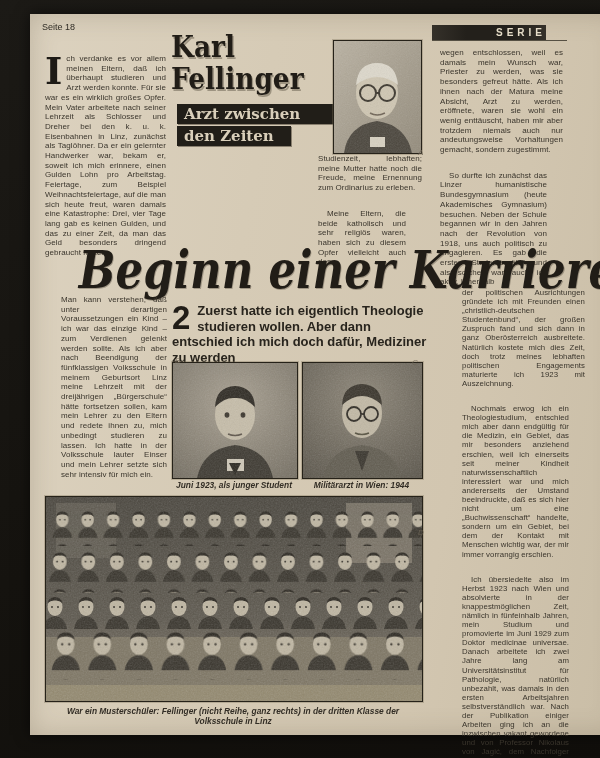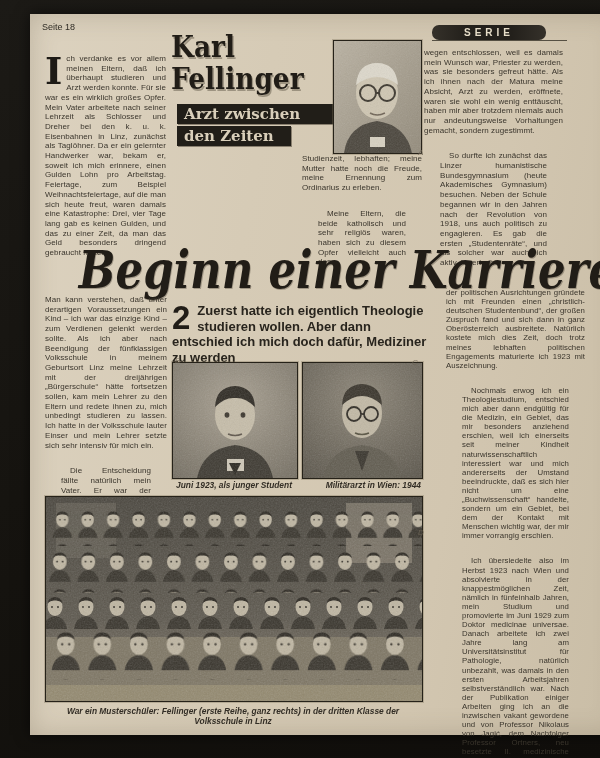--- a/index.html
+++ b/index.html
@@ -5,38 +5,38 @@
   html,body{margin:0;padding:0;}
   body{width:600px;height:758px;background:#171511;overflow:hidden;
        font-family:"Liberation Sans",sans-serif;}
   .stage{position:relative;width:600px;height:758px;background:
          linear-gradient(160deg,#1c1a16 0%,#15130f 60%,#100e0b 100%);}
   .paper{position:absolute;left:30px;top:14px;width:542px;height:721px;
          background:linear-gradient(100deg,#dcd2bf 0%,#d6cbb6 35%,#d2c6b0 70%,#c9bda6 100%);
          box-shadow:0 0 14px rgba(0,0,0,.6), inset 0 0 26px rgba(92,80,60,.25);padding-left:48px;}
   .txt{position:absolute;font-size:8px;line-height:9.7px;color:#3a352c;
        text-align:justify;letter-spacing:.05px;}
-  .txt p{margin:0 0 4px 0;}
+  .txt p{margin:0 0 4px 16px;}
   .txt p.ind{text-indent:9px;margin:16px;}
   .pagelabel{position:absolute;left:12px;top:8px;font-size:9px;color:#2f2b24;}
   .dropcap{float:left;font-family:"DejaVu Serif",serif;font-weight:bold;
            font-size:37px;line-height:30px;color:#1d1a15;padding:2px 4px 0 0;}
   
   .mast-name{position:absolute;left:141px;font-family:"DejaVu Serif",serif;
              font-weight:bold;color:#211d17;font-size:30px;line-height:30px;
              transform:scaleX(.88);transform-origin:left top;white-space:nowrap;
              text-shadow:1.5px 1.5px 0 rgba(70,62,48,.4);}
   .mast-bar{position:absolute;left:147px;height:20px;background:#211e18;
             color:#d9cfba;font-family:"DejaVu Serif",serif;font-weight:bold;
             font-size:15px;line-height:20px;padding:0 7px;white-space:nowrap;
             box-shadow:1px 1px 0 rgba(60,52,40,.5);}
   .serie{position:absolute;left:402px;top:11px;width:114px;height:15px;
          background:linear-gradient(90deg,#35312a,#23201b 30%,#23201b 70%,#35312a);
          color:#e6ddc8;font-size:10px;font-weight:bold;letter-spacing:4px;
-         text-align:center;line-height:15px;border-radius:7px;}
+         text-align:right;line-height:15px;}
   .serie-rule{position:absolute;left:402px;top:26px;width:135px;height:1px;background:#565043;}
   .photo{position:absolute;border:1px solid #262219;box-shadow:0 0 0 1px rgba(120,108,86,.35);}
   .photo svg{display:block;}
   .caption{position:absolute;font-size:8.4px;font-style:italic;font-weight:bold;
            color:#332e26;text-align:center;line-height:10px;}
   .headline{position:absolute;left:0;top:226px;width:542px;text-align:center;
             font-family:"DejaVu Serif",serif;font-style:italic;font-weight:bold;
             font-size:53px;line-height:58px;color:#211d17;white-space:nowrap;
             transform:scaleX(.82);transform-origin:center top;
             text-shadow:1px 1px 0 rgba(60,52,40,.35);}
@@ -155,21 +155,21 @@
         <path d="M39 42 Q40 22 59 21 Q78 22 79 42 Q69 33 59 33 Q49 33 39 42 Z" fill="#3a352c"></path>
         <circle cx="51" cy="51" r="7" fill="none" stroke="#2e2a23" stroke-width="1.8"></circle>
         <circle cx="68" cy="51" r="7" fill="none" stroke="#2e2a23" stroke-width="1.8"></circle>
         <line x1="58" y1="51" x2="61" y2="51" stroke="#2e2a23" stroke-width="1.8"></line>
         <path d="M52 70 Q59 73 66 70" stroke="#55503f" stroke-width="1.5" fill="none"></path>
         <rect width="119" height="115" filter="url(#g3)" opacity="0.2"></rect>
       </svg>
     </div>
 
     <div class="caption" style="left:142px;top:466px;width:124px;">Juni 1923, als junger Student</div>
-    <div class="caption" style="left:272px;top:466px;width:119px;text-align:right;">Militärarzt in Wien: 1944</div>
+    <div class="caption" style="left:272px;top:466px;width:119px;">Militärarzt in Wien: 1944</div>
 
     <div class="txt" style="left:416px;top:274px;width:139px;height:420px;font-size:7.8px;line-height:9.1px;">
       <p>der politischen Ausrichtungen gründete ich mit Freunden einen „christlich-deutschen Studentenbund“, der großen Zuspruch fand und sich dann in ganz Oberösterreich ausbreitete. Natürlich kostete mich dies Zeit, doch trotz meines lebhaften politischen Engagements maturierte ich 1923 mit Auszeichnung.</p>
       <p class="ind" style="margin-bottom:4px;">Nochmals erwog ich ein Theologiestudium, entschied mich aber dann endgültig für die Medizin, ein Gebiet, das mir besonders anziehend erschien, weil ich einerseits seit meiner Kindheit naturwissenschaftlich interessiert war und mich andererseits der Umstand beeindruckte, daß es sich hier nicht um eine „Buchwissenschaft“ handelte, sondern um ein Gebiet, bei dem der Kontakt mit Menschen wichtig war, der mir immer vorrangig erschien.</p>
       <p class="ind" style="margin-bottom:4px;">Ich übersiedelte also im Herbst 1923 nach Wien und absolvierte in der knappestmöglichen Zeit, nämlich in fünfeinhalb Jahren, mein Studium und promovierte im Juni 1929 zum Doktor medicinae universae. Danach arbeitete ich zwei Jahre lang am Universitätsinstitut für Pathologie, natürlich unbezahlt, was damals in den ersten Arbeitsjahren selbstverständlich war. Nach der Publikation einiger Arbeiten ging ich an die inzwischen vakant gewordene und von Professor Nikolaus von Jagić, dem Nachfolger Professor Ortners, neu besetzte II. medizinische Universitätsklinik. Dort bekam ich mein erstes Gehalt, später dazu auch ein Dienstzimmer als Wohnung, und fühlte mich wie ein König.</p>
     </div>
 
     <div class="photo" style="left:15px;top:482px;width:376px;height:204px;">
       <svg width="376" height="204" viewBox="0 0 376 204">
         <defs>
@@ -204,21 +204,21 @@
           </g>
         <rect x="0" y="140" width="376" height="64" fill="#7e7664"></rect>
         <g transform="translate(2,126) scale(1.18)">
             <rect width="330" height="48" fill="url(#pupils)"></rect>
           </g>
         <rect x="0" y="188" width="376" height="16" fill="#93896f"></rect>
         <rect width="376" height="204" filter="url(#g4)" opacity="0.22"></rect>
       </svg>
     </div>
 
-    <div class="caption" style="left:15px;top:692px;width:376px;text-align:center;">War ein Musterschüler: Fellinger (erste Reihe, ganz rechts) in der dritten Klasse der Volksschule in Linz</div>
+    <div class="caption" style="left:15px;top:692px;width:376px;text-align:center;">War ein Musterschüler: Fellinger (nicht Reihe, ganz rechts) in der dritten Klasse der Volksschule in Linz</div>
 
     <div class="mark" style="left:388px;top:134px;">A</div>
     <div class="mark" style="left:145px;top:342px;">B</div>
     <div class="mark" style="left:382px;top:344px;">C</div>
     <div class="mark" style="left:388px;top:514px;">D</div>
 
   </div>
 </div>
 
 </body></html>

